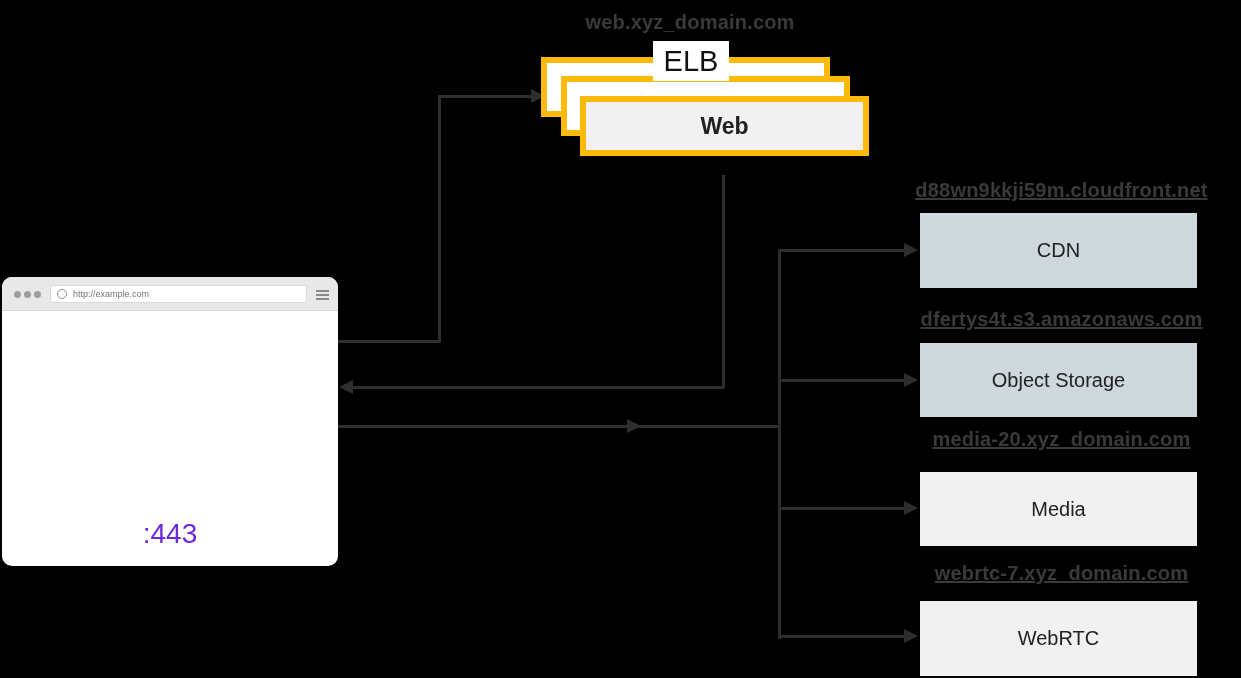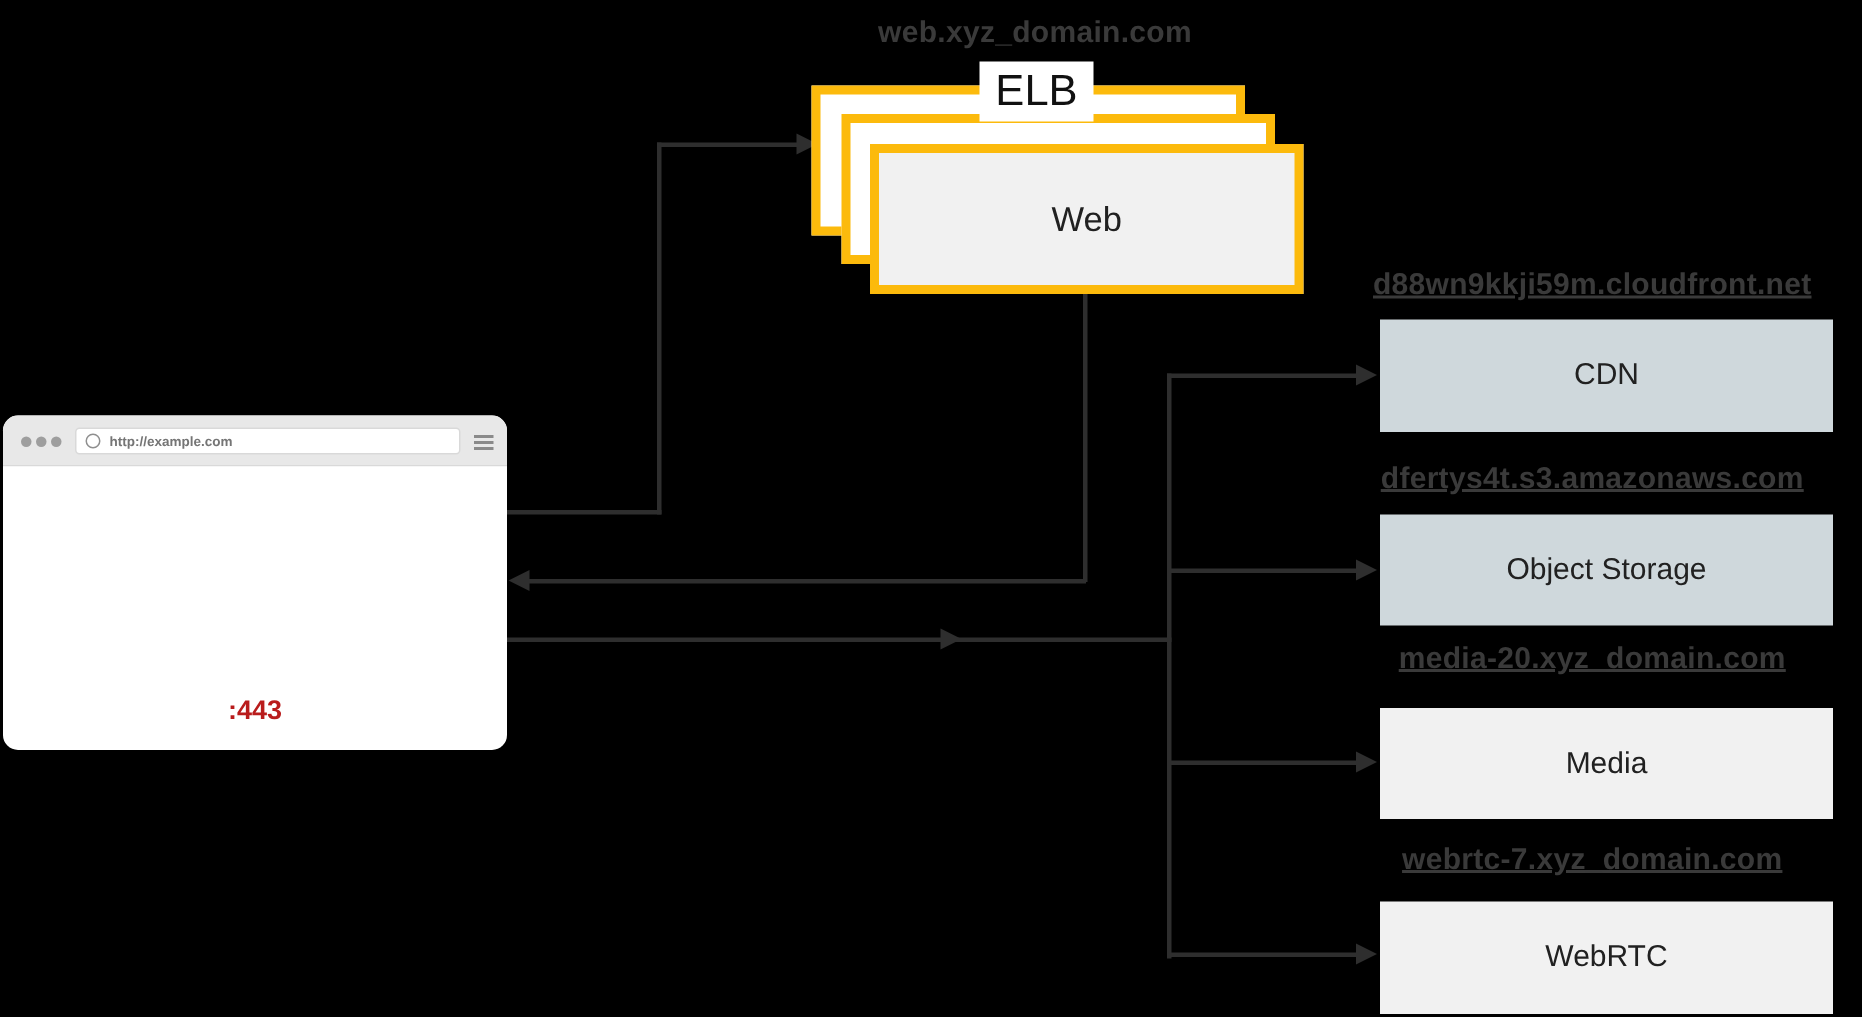--- a/index.html
+++ b/index.html
@@ -32,64 +32,64 @@
   .l-br4{left:778px;top:635px;width:128px;height:3px;}
   .ah-br4{left:904px;top:629px;}
 
   
   .domain-label{
     position:absolute;text-align:center;font-weight:bold;font-size:20px;
     color:var(--domain-text);letter-spacing:0.2px;
   }
   .web-domain{left:500px;top:11px;width:380px;}
   .card{
-    position:absolute;width:289px;height:100px;box-sizing:border-box;
-    border:6px solid var(--accent);background:#fff;
+    position:absolute;width:289px;height:60px;box-sizing:border-box;
+    border:6px solid var(--accent);background:#fff;font-weight:bold;
   }
   .card-back{left:541px;top:57px;z-index:1;}
   .card-mid{left:561px;top:76px;z-index:2;}
   .card-front{
     left:580px;top:96px;z-index:3;background:var(--light-box);
     display:flex;align-items:center;justify-content:center;
     font-size:23px;color:var(--box-text);
   }
   .elb-badge{
     position:absolute;left:653px;top:41px;width:76px;height:40px;z-index:4;
     background:#fff;display:flex;align-items:center;justify-content:center;
     font-size:29px;color:#111;
   }
 
   
   .browser{
-    position:absolute;left:2px;top:277px;width:336px;height:223px;
-    background:#fff;border-radius:10px;z-index:2;font-weight:bold;
+    position:absolute;left:2px;top:277px;width:336px;height:289px;
+    background:#fff;border-radius:10px;z-index:2;
   }
   .chrome{
     position:relative;height:34px;background:var(--chrome-bg);
     border-radius:10px 10px 0 0;border-bottom:1px solid #d9d9d9;box-sizing:border-box;
   }
   .win-dots{position:absolute;left:12px;top:14px;display:flex;}
   .win-dots span{width:7px;height:7px;border-radius:50%;background:var(--chrome-dot);margin-right:3px;}
   .url-bar{
     position:absolute;left:48px;top:8px;width:257px;height:18px;box-sizing:border-box;
     background:#fff;border:1px solid #d9d9d9;border-radius:3px;
     display:flex;align-items:center;padding:0 6px;
   }
   .site-icon{width:8px;height:8px;border:1px solid #8f8f8f;border-radius:50%;margin-right:6px;flex:0 0 auto;}
   .url-text{font-size:9px;color:var(--url-text);white-space:nowrap;}
   .menu-icon{position:absolute;right:9px;top:13px;}
   .menu-icon i{display:block;width:13px;height:2px;background:#8a8a8a;margin-bottom:2px;}
   .port-badge{
     position:absolute;bottom:12px;left:50%;transform:translateX(-50%);
-    background:#fff;padding:4px 14px;font-size:18px;color:#b91c1c;white-space:nowrap;
+    background:#fff;padding:4px 14px;font-size:28px;color:#6d28d9;white-space:nowrap;
   }
 
   
   .svc{
-    position:absolute;left:920px;width:302px;
+    position:absolute;left:920px;width:277px;
     display:flex;align-items:center;justify-content:center;
     font-size:20px;color:var(--box-text);
   }
   .svc.blue{background:var(--blue-box);}
   .svc.gray{background:var(--light-box);}
   .svc-label{left:883px;width:357px;text-decoration:underline;}
   .svc-cdn{top:213px;height:75px;}
   .lbl-cdn{top:179px;}
   .svc-os{top:343px;height:74px;}
   .lbl-os{top:308px;}

